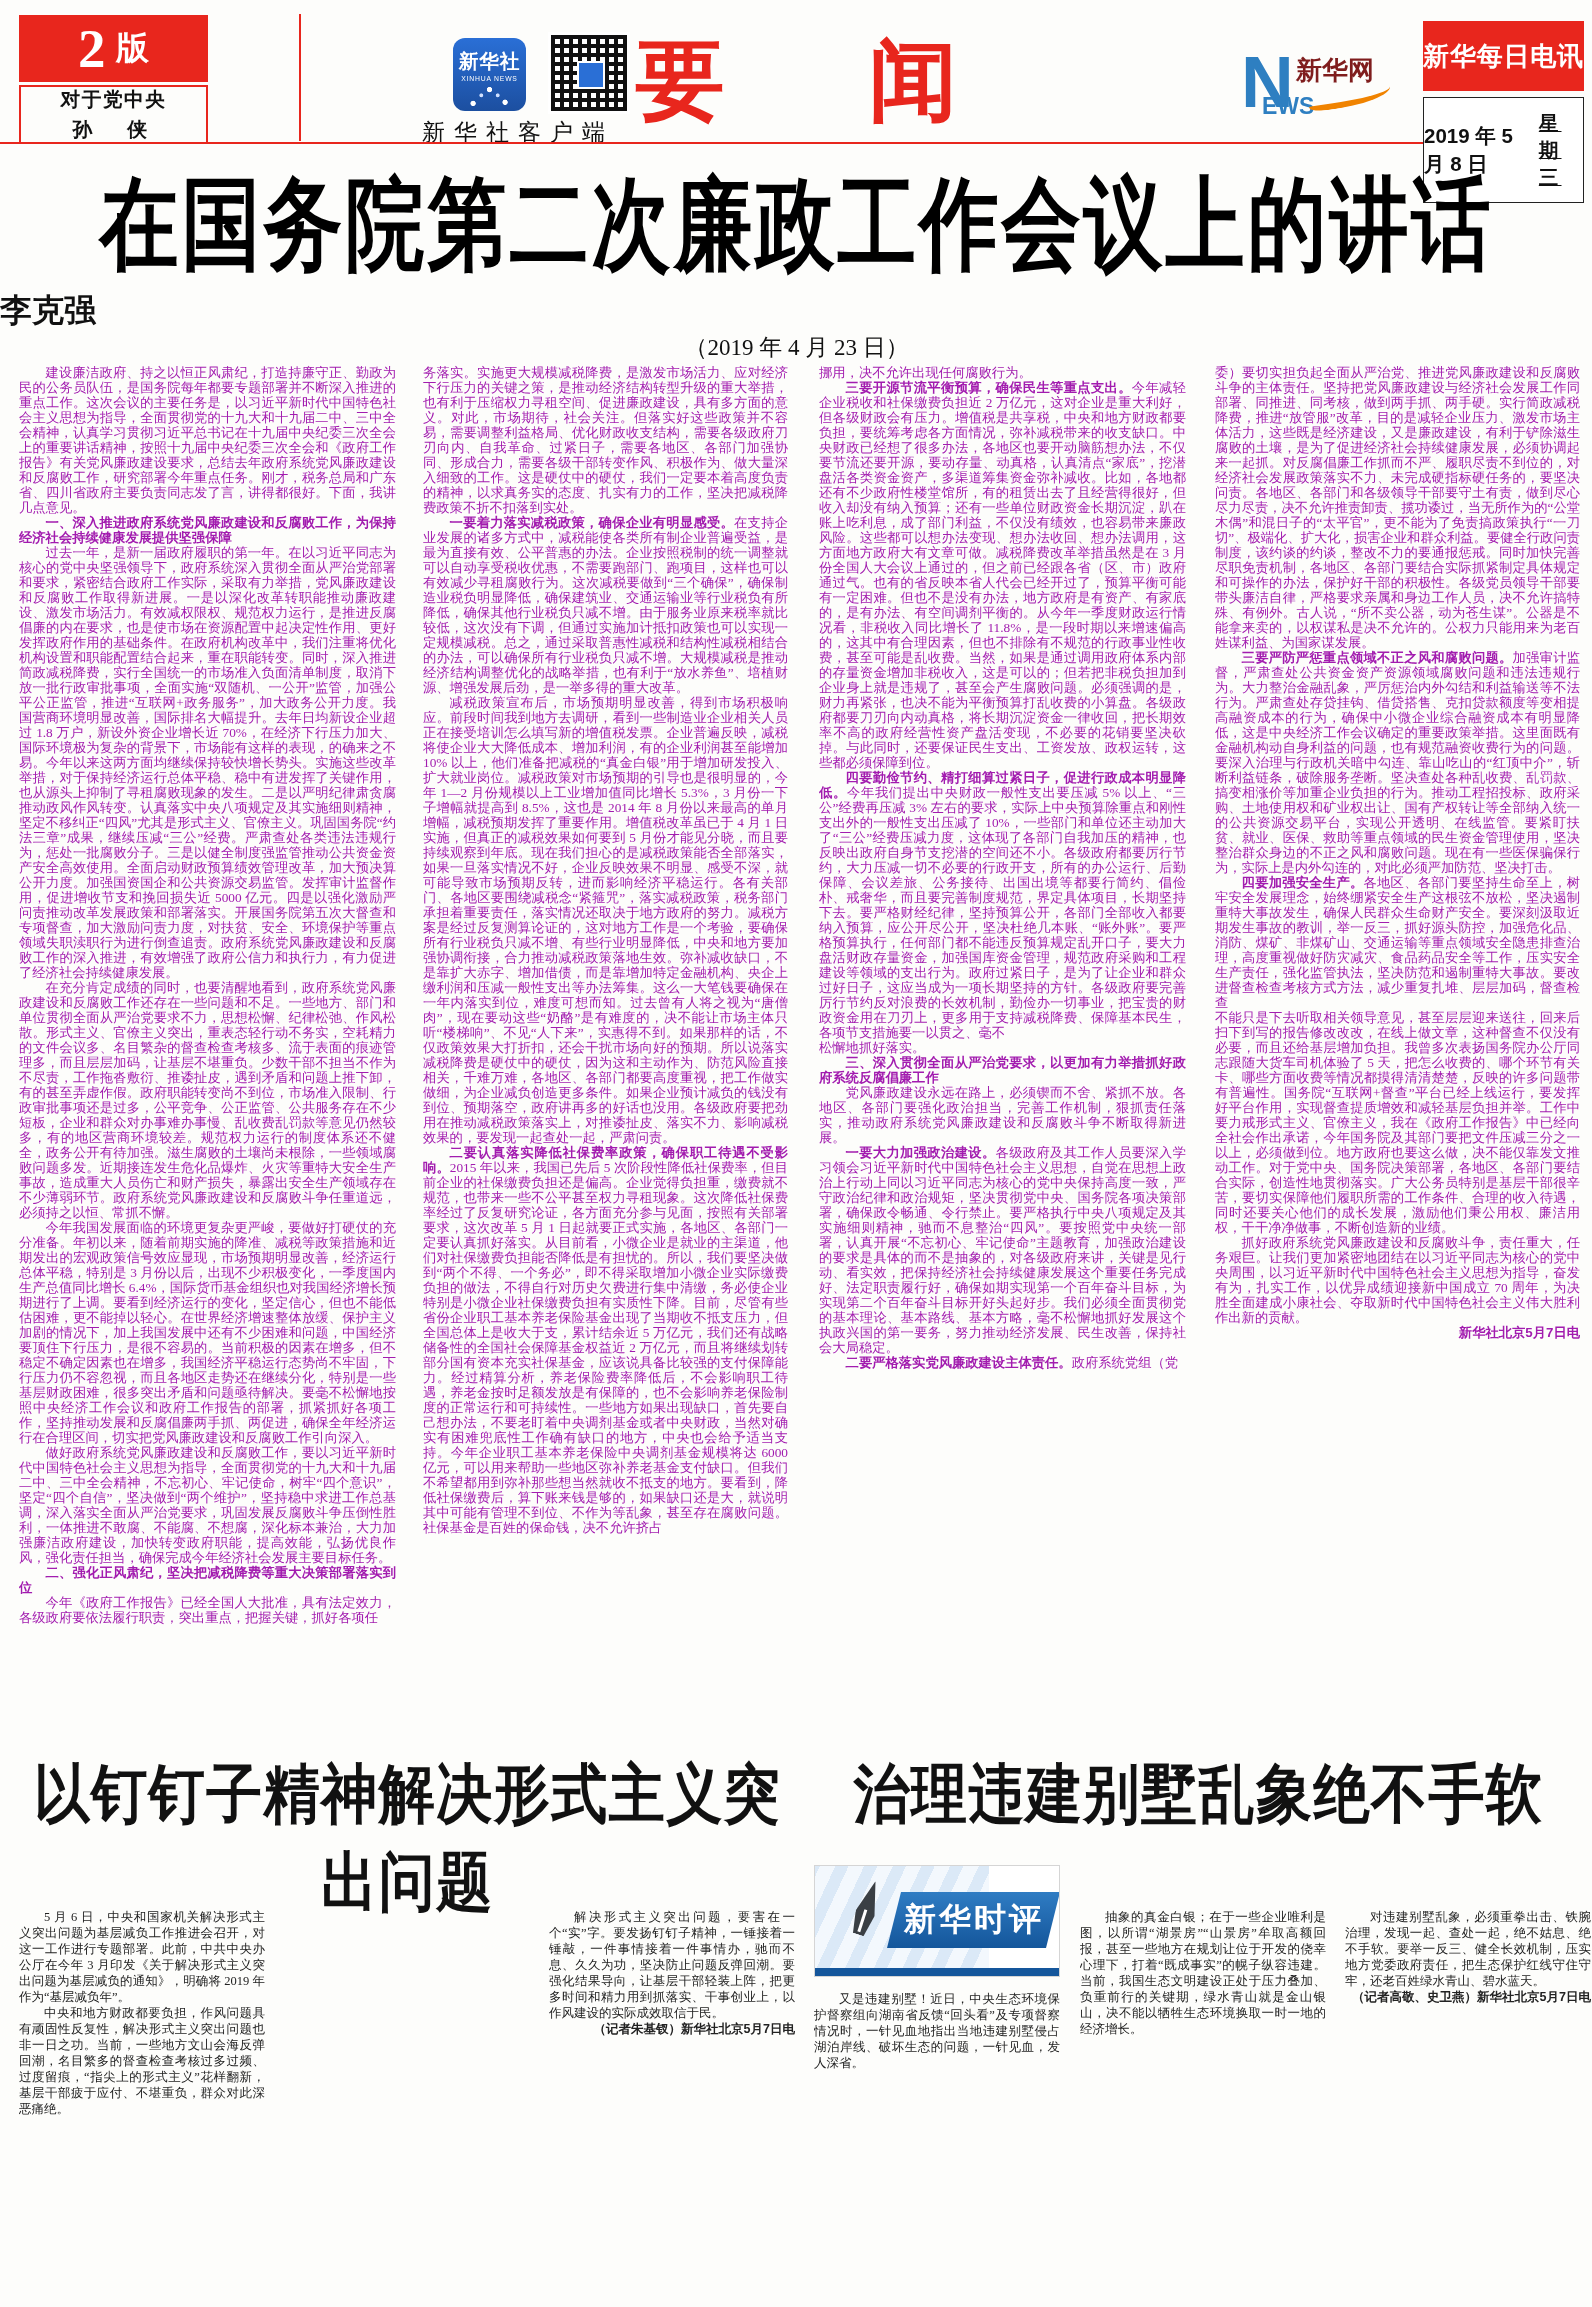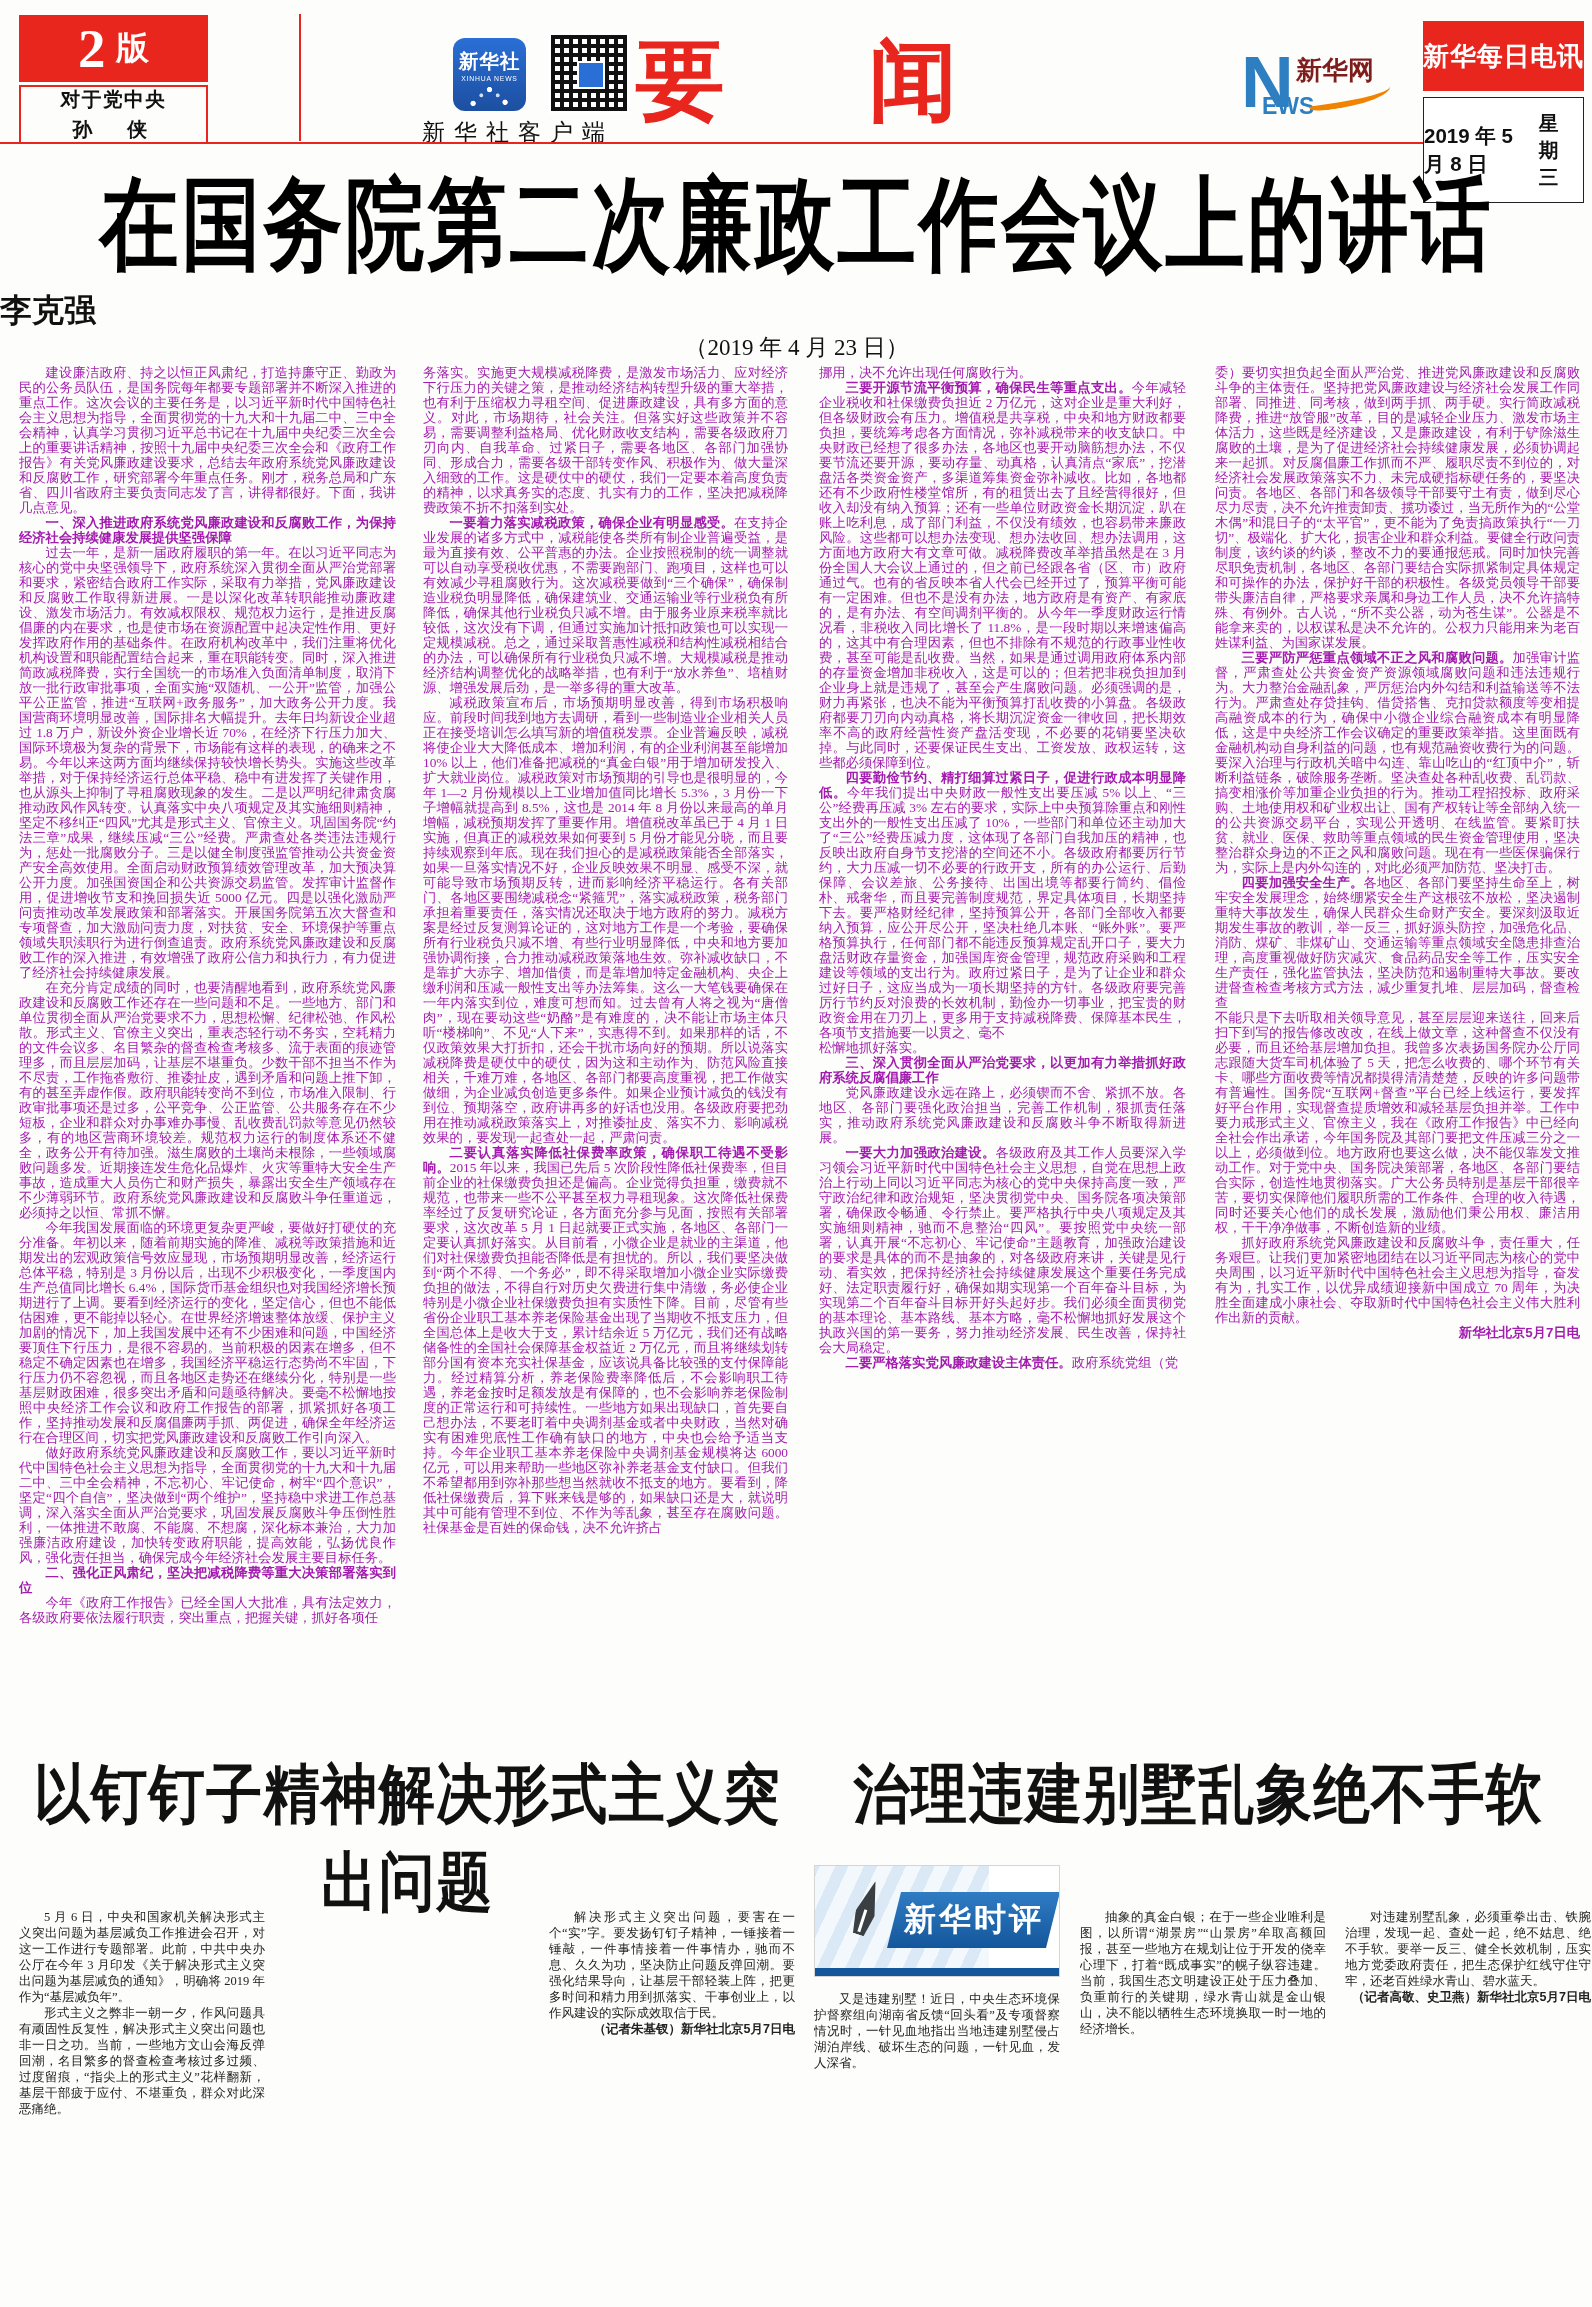--- a/index.html
+++ b/index.html
@@ -50,21 +50,21 @@
   .nw-logo .cn   { position:absolute; left:55px; top:7.6px; font-size:26px; font-weight:bold; color:#7f1d1d;}
   .nw-logo .swoosh { position:absolute; left:67px; top:42px; width:83px; height:19.7px;
     border-bottom:6px solid #f08300; border-radius:0 0 90% 30%; transform:rotate(-8deg);}
   .nameplate { position:absolute; left:1423px; top:21px; width:161px; height:70px; background:#e8261d;
     color:#fff; display:flex; align-items:center; justify-content:center; font-size:26px; font-weight:bold;
     font-family:"Liberation Serif", serif; letter-spacing:0.8px;}
   .date-box { position:absolute; left:1423px; top:97px; width:161px; height:106px; border:1.5px solid #222;
     background:#fff; display:flex; align-items:center; justify-content:center; gap:12px;
     font-family:"Liberation Sans", sans-serif; font-weight:bold; }
   .date-box .d1 { font-size:20.5px; }
-  .date-box .d2 { font-size:19.7px; letter-spacing:3px;}
+  .date-box .d2 { font-size:19.7px; letter-spacing:3px;text-decoration:underline;}
   .head-rule { position:absolute; left:0; top:142px; width:1423px; height:2.3px; background:#e8261d; }
 
   
   .sp-title { position:absolute; left:0; top:158px; width:1593px; text-align:center;
     font-family:"Liberation Sans", sans-serif; font-weight:900; font-size:79px; letter-spacing:3px;
     transform:scaleY(1.28); transform-origin:top; color:#000;}
   .sp-author { position:absolute; left:0; top:289px; width:1593px; text-align:left;
     font-size:32px; font-weight:bold; font-family:"Liberation Sans", sans-serif;}
   .sp-date { position:absolute; left:0; top:332px; width:1593px; text-align:center; font-size:23px; }
   .speech-col { position:absolute; top:365px; height:1318px; overflow:hidden;
@@ -184,21 +184,21 @@
     <div class="stripes"></div>
     <div class="nib"></div>
     <div class="ribbon">
         <span>新华时评</span>
       </div>
     <div class="base"></div>
   </div>
 
   <div class="cmt-col" id="lcol0" style="left:19px;">
       <p class="ind"><span>5 月 6 日，中央和国家机关解决形式主义突出问题为基层减负工作推进会召开，对这一工作进行专题部署。此前，中共中央办公厅在今年 3 月印发《关于解决形式主义突出问题为基层减负的通知》，明确将 2019 年作为“基层减负年”。</span></p>
-      <p class="ind"><span>形式主义之弊非一朝一夕，作风问题具有顽固性反复性，解决形式主义突出问题也非一日之功。当前，一些地方文山会海反弹回潮，名目繁多的督查检查考核过多过频、过度留痕，“指尖上的形式主义”花样翻新，基层干部疲于应付、不堪重负，群众对此深恶痛绝。</span></p>
+      <p class="ind"><span>中央和地方财政都要负担，作风问题具有顽固性反复性，解决形式主义突出问题也非一日之功。当前，一些地方文山会海反弹回潮，名目繁多的督查检查考核过多过频、过度留痕，“指尖上的形式主义”花样翻新，基层干部疲于应付、不堪重负，群众对此深恶痛绝。</span></p>
     </div>
   <div class="cmt-col" id="lcol2" style="left:549px;">
       <p class="ind"><span>解决形式主义突出问题，要害在一个“实”字。要发扬钉钉子精神，一锤接着一锤敲，一件事情接着一件事情办，驰而不息、久久为功，坚决防止问题反弹回潮。要强化结果导向，让基层干部轻装上阵，把更多时间和精力用到抓落实、干事创业上，以作风建设的实际成效取信于民。</span></p>
       <p class="credit"><span>（记者朱基钗）新华社北京5月7日电</span></p>
     </div>
   <div class="cmt-col" id="rcol0" style="left:814px; top:1991px; height:274px;">
       <p class="ind"><span>又是违建别墅！近日，中央生态环境保护督察组向湖南省反馈“回头看”及专项督察情况时，一针见血地指出当地违建别墅侵占湖泊岸线、破坏生态的问题，一针见血，发人深省。</span></p>
     </div>
   <div class="cmt-col" id="rcol1" style="left:1080px;">
       <p class="ind"><span>抽象的真金白银；在于一些企业唯利是图，以所谓“湖景房”“山景房”牟取高额回报，甚至一些地方在规划让位于开发的侥幸心理下，打着“既成事实”的幌子纵容违建。当前，我国生态文明建设正处于压力叠加、负重前行的关键期，绿水青山就是金山银山，决不能以牺牲生态环境换取一时一地的经济增长。</span></p>

